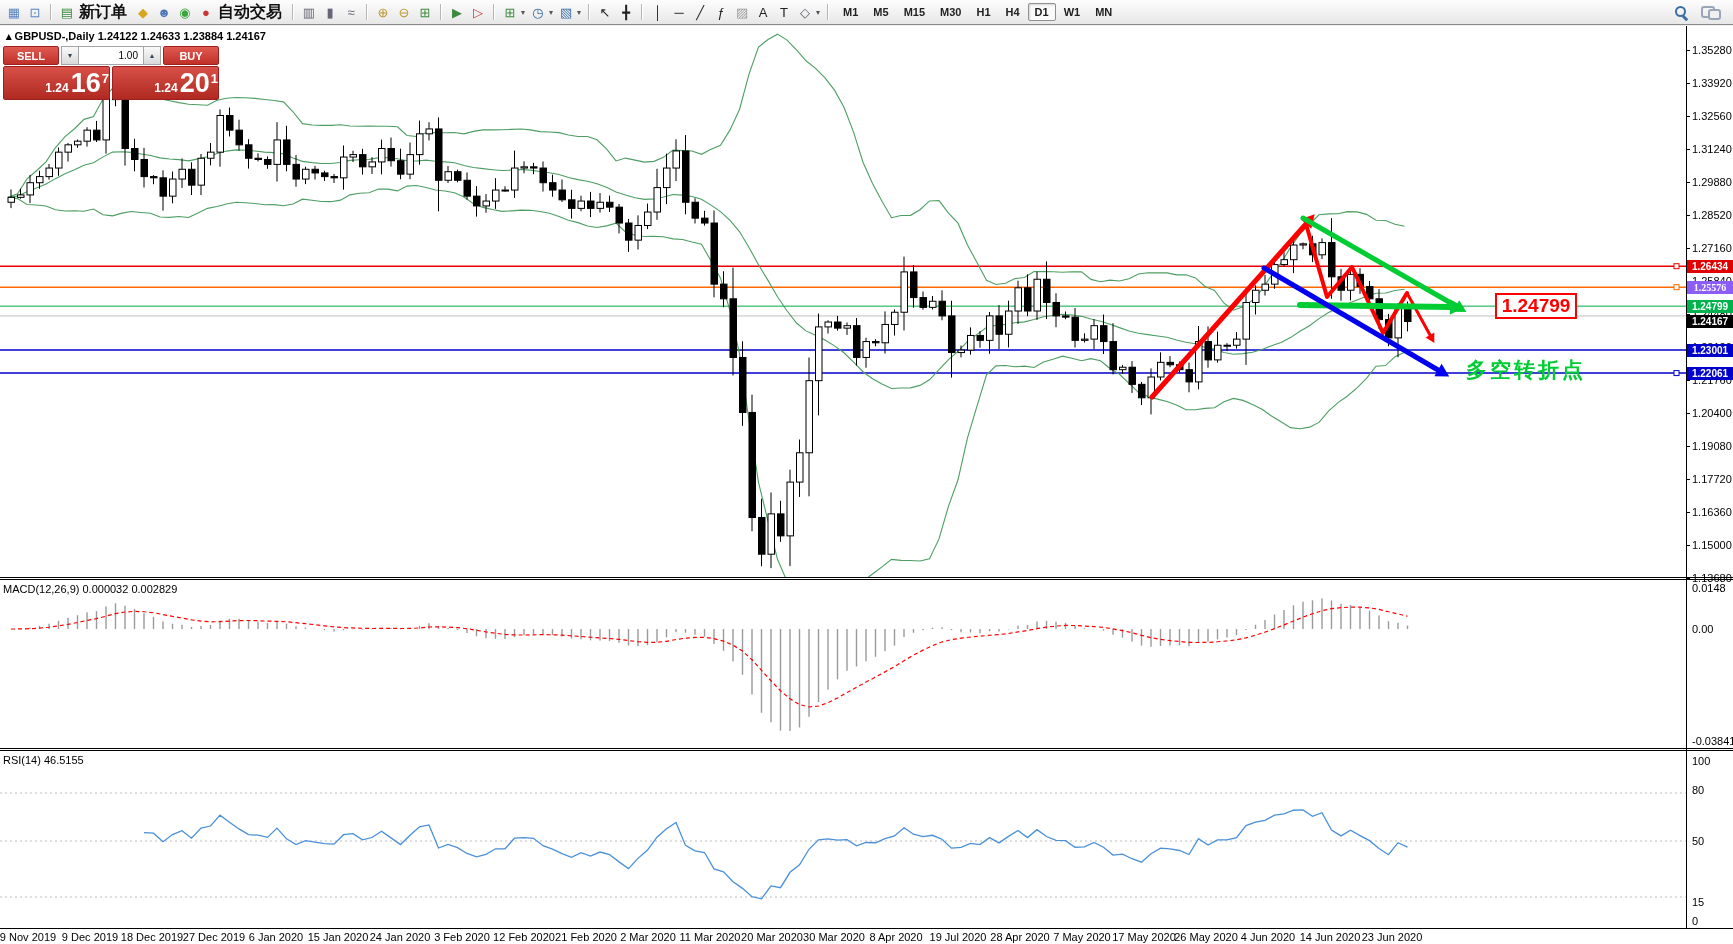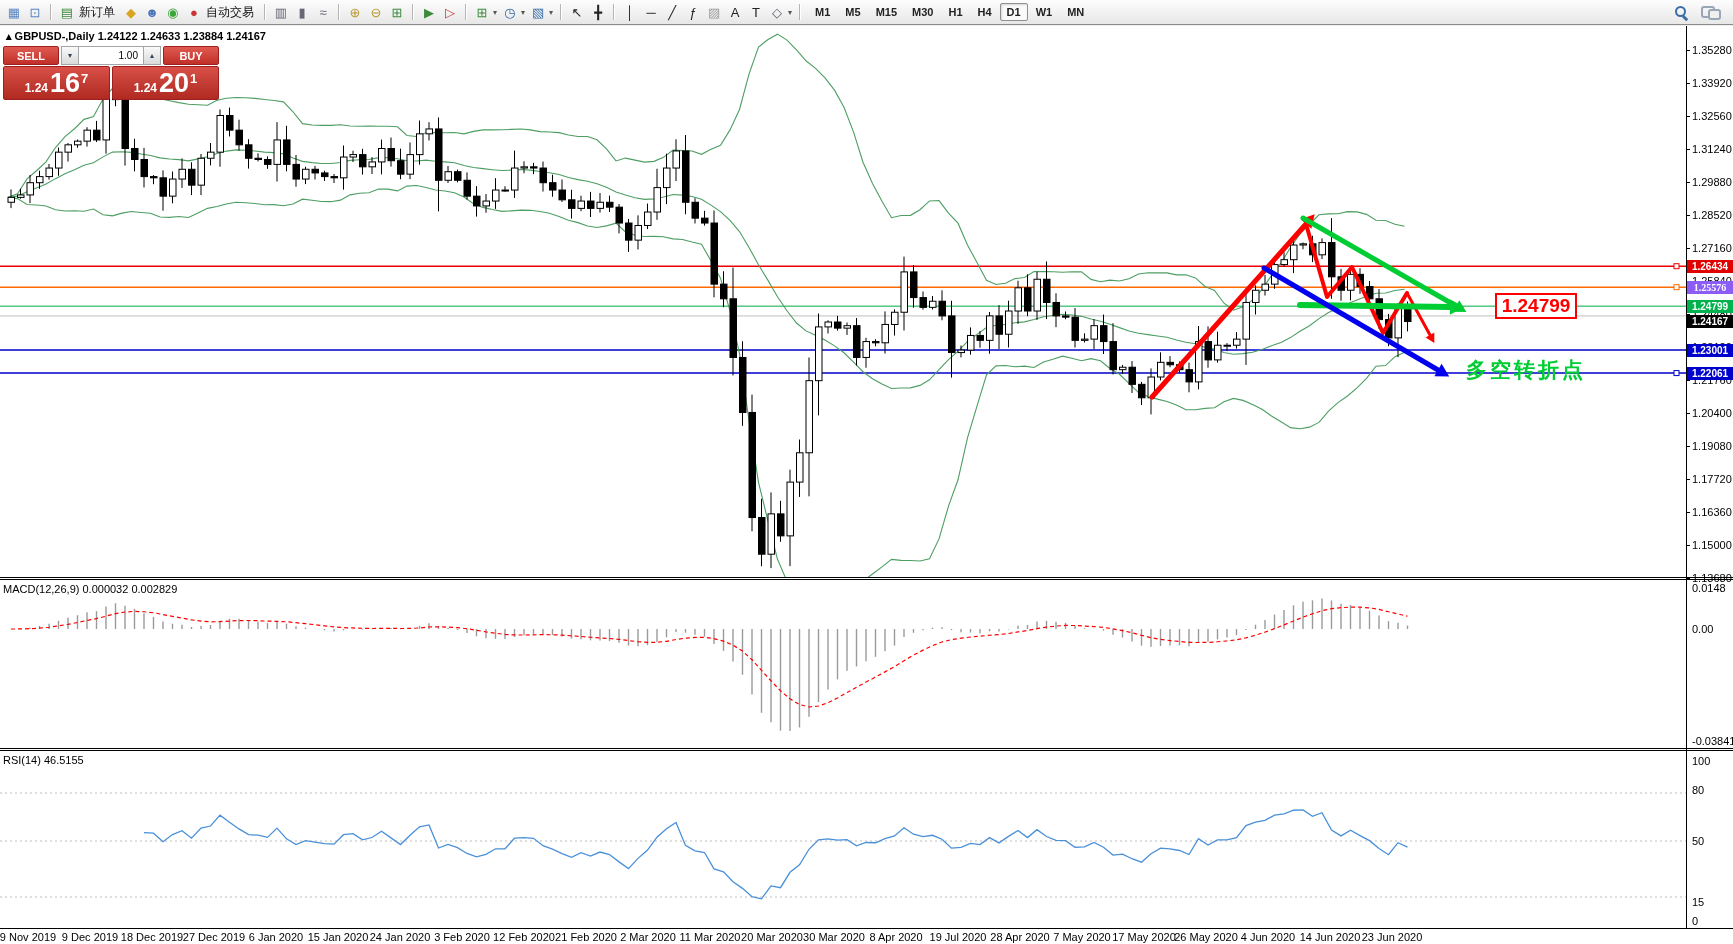--- a/index.html
+++ b/index.html
@@ -1,20 +1,20 @@
 <!DOCTYPE html>
 <html><head>
 <meta charset="utf-8">
 <style>
   html,body{margin:0;padding:0;}
   body{width:1733px;height:944px;background:#f0f0f0;font-family:"Liberation Sans",sans-serif;position:relative;overflow:hidden;}
   
   .toolbar{position:absolute;top:0;left:0;width:1733px;height:25px;background:linear-gradient(#fdfdfd,#e7e7e7);border-bottom:1px solid #8a8a8a;display:flex;align-items:center;padding:0 4px;gap:1px;box-sizing:border-box;}
   .tb-icon{min-width:20px;height:19px;display:inline-flex;align-items:center;justify-content:center;font-size:13px;border-radius:2px;cursor:default;}
-  .tb-text{font-size:12px;color:#111;margin:0 5px 0 1px;}
+  .tb-text{font-size:16px;color:#111;margin:0 5px 0 1px;font-weight:bold;}
   .tb-sep{width:1px;height:16px;background:#b5b5b5;border-right:1px solid #fff;margin:0 4px;}
   .tb-dd{font-size:8px;color:#555;margin:0 2px 0 0;}
   .tf{font-size:11px;font-weight:bold;color:#222;padding:2px 6px;border:1px solid transparent;border-radius:2px;}
   .tf.active{background:#fafafa;border:1px solid #909090;box-shadow:inset 1px 1px 2px #d5d5d5;}
   .tb-right{margin-left:auto;display:flex;align-items:center;gap:12px;padding-right:10px;}
   .search-glyph{position:relative;width:15px;height:15px;display:inline-block;}
   .search-glyph::before{content:"";position:absolute;left:1px;top:1px;width:7px;height:7px;border:2px solid #3a6ea5;border-radius:50%;}
   .search-glyph::after{content:"";position:absolute;left:10px;top:10px;width:6px;height:2.5px;background:#3a6ea5;transform:rotate(45deg);transform-origin:0 0;}
   .chat-glyph{position:relative;width:18px;height:13px;display:inline-block;}
   .chat-glyph::before{content:"";position:absolute;left:0;top:0;width:10px;height:8px;border:2px solid #98a6b8;border-radius:3px;}
@@ -34,21 +34,21 @@
   .price-callout{position:absolute;left:1495px;top:267px;width:82px;height:26px;border:2px solid #ff0000;color:#ff0000;font-size:19px;font-weight:bold;display:flex;align-items:center;justify-content:center;background:#fff;box-sizing:border-box;}
   .cn-note{position:absolute;left:1466px;top:330px;color:#00cc33;font-size:21px;font-weight:bold;letter-spacing:3px;white-space:nowrap;}
   
   .tpanel{position:absolute;left:3px;top:20px;width:216px;}
   .tp-row1{display:flex;height:19px;gap:2px;}
   .tp-sell,.tp-buy{width:56px;background:linear-gradient(#e05a52,#c03028);color:#fff;font-size:11px;font-weight:bold;text-align:center;line-height:18px;border-radius:2px;border:1px solid #9d1f1f;box-sizing:border-box;}
   .tp-vol{flex:1;display:flex;}
   .tp-volbtn{width:18px;background:linear-gradient(#fafafa,#d9d9d9);border:1px solid #a5a5a5;font-size:8px;color:#345;text-align:center;line-height:17px;box-sizing:border-box;}
   .tp-volval{flex:1;background:#fff;border-top:1px solid #a5a5a5;border-bottom:1px solid #a5a5a5;font-size:10px;text-align:right;padding-right:5px;line-height:17px;box-sizing:border-box;}
   .tp-row2{display:flex;gap:2px;height:34px;margin-top:1px;}
-  .tp-price{flex:1;background:linear-gradient(#d85048,#b02a22);color:#fff;display:flex;align-items:baseline;justify-content:center;border-radius:2px;border:1px solid #9d1f1f;padding-top:1px;box-sizing:border-box;}
+  .tp-price{flex:1;background:linear-gradient(#d85048,#b02a22);color:#fff;display:flex;align-items:baseline;justify-content:flex-end;border-radius:2px;border:1px solid #9d1f1f;padding-top:1px;box-sizing:border-box;}
   .tp-small{font-size:12px;font-weight:bold;margin-right:2px;}
   .tp-big{font-size:27px;font-weight:bold;line-height:31px;}
   .tp-sup{font-size:13px;font-weight:bold;position:relative;top:-9px;margin-left:1px;}
 </style>
 </head>
 <body>
 
 <div class="toolbar">
   <span id="tb-icons" style="display:flex;align-items:center;gap:1px;">
       <span class="tb-icon" style="color: rgb(91, 135, 197);">▦</span>

